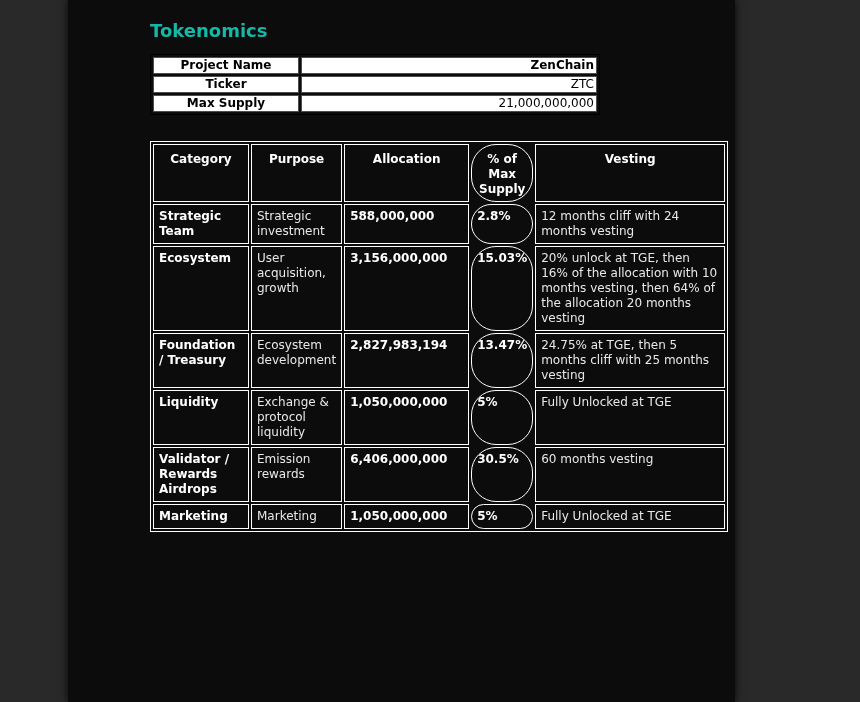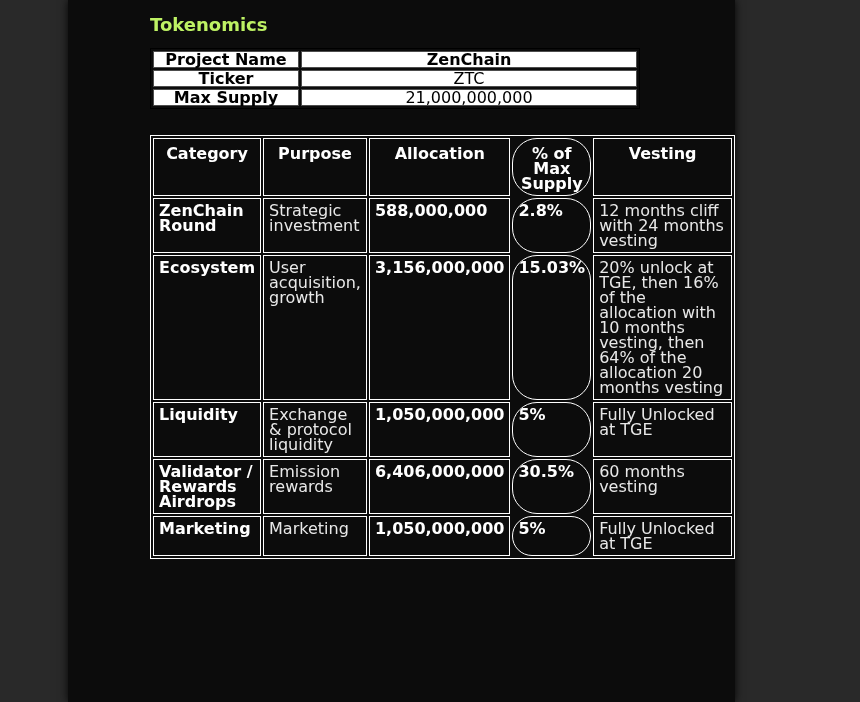--- a/index.html
+++ b/index.html
@@ -16,49 +16,50 @@
   .content {
     box-sizing: border-box;
     margin-left: 68px;
     width: 667px;
     height: 702px;
     background: #0c0c0c;
     padding: 12px 0 0 82px;
     box-shadow: 0 0 8px rgba(0,0,0,0.9);
   }
   .page-title {
-    margin: 2px 0 13px 0;
+    margin: 8px 0 13px 0;
     font-size: 18px;
     font-weight: bold;
-    color: #bef264;
+    color: #14b8a6;
   }
   table {
     border-spacing: 2px;
-    font-size: 16px;
+    font-size: 12px;
     line-height: 15px;
   }
   
   .info-table {
     border: 1px solid #000;
   }
   .info-table td {
     background: #ffffff;
     color: #000000;
     border: 1px solid #4d4d4d;
     text-align: center;
     padding: 0 2px;
     height: 15px;
     box-sizing: border-box;
   }
   .info-table td.info-label {
     width: 146px;
     font-weight: bold;
   }
   .info-table td.info-value {
-    width: 336px;
+    width: 296px;
+    text-align: right;
   }
   .info-table td.info-value.bold {
     font-weight: bold;
   }
   
   .alloc-table {
     margin-top: 26px;
     color: #f5f5f5;
     border: 1px solid #ffffff;
     table-layout: fixed;
@@ -123,32 +124,39 @@
       <tr id="alloc-head">
           <th class="col-category">Category</th>
           <th class="col-purpose">Purpose</th>
           <th class="col-allocation">Allocation</th>
           <th class="col-percent">% of Max Supply</th>
           <th class="col-vesting">Vesting</th>
         </tr>
     </thead>
     <tbody id="alloc-tbody">
         <tr>
-          <td class="cell-category col-category">ZenChain Round</td>
+          <td class="cell-category col-category">Strategic Team</td>
           <td class="cell-purpose col-purpose">Strategic investment</td>
           <td class="cell-allocation col-allocation">588,000,000</td>
           <td class="cell-percent col-percent">2.8%</td>
           <td class="cell-vesting col-vesting">12 months cliff with 24 months vesting</td>
         </tr>
         <tr>
           <td class="cell-category col-category">Ecosystem</td>
           <td class="cell-purpose col-purpose">User acquisition, growth</td>
           <td class="cell-allocation col-allocation">3,156,000,000</td>
           <td class="cell-percent col-percent">15.03%</td>
           <td class="cell-vesting col-vesting">20% unlock at TGE, then 16% of the allocation with 10 months vesting, then 64% of the allocation 20 months vesting</td>
+        </tr>
+        <tr>
+          <td class="cell-category col-category">Foundation / Treasury</td>
+          <td class="cell-purpose col-purpose">Ecosystem development</td>
+          <td class="cell-allocation col-allocation">2,827,983,194</td>
+          <td class="cell-percent col-percent">13.47%</td>
+          <td class="cell-vesting col-vesting">24.75% at TGE, then 5 months cliff with 25 months vesting</td>
         </tr>
         <tr>
           <td class="cell-category col-category">Liquidity</td>
           <td class="cell-purpose col-purpose">Exchange &amp; protocol liquidity</td>
           <td class="cell-allocation col-allocation">1,050,000,000</td>
           <td class="cell-percent col-percent">5%</td>
           <td class="cell-vesting col-vesting">Fully Unlocked at TGE</td>
         </tr>
         <tr>
           <td class="cell-category col-category">Validator / Rewards Airdrops</td>

